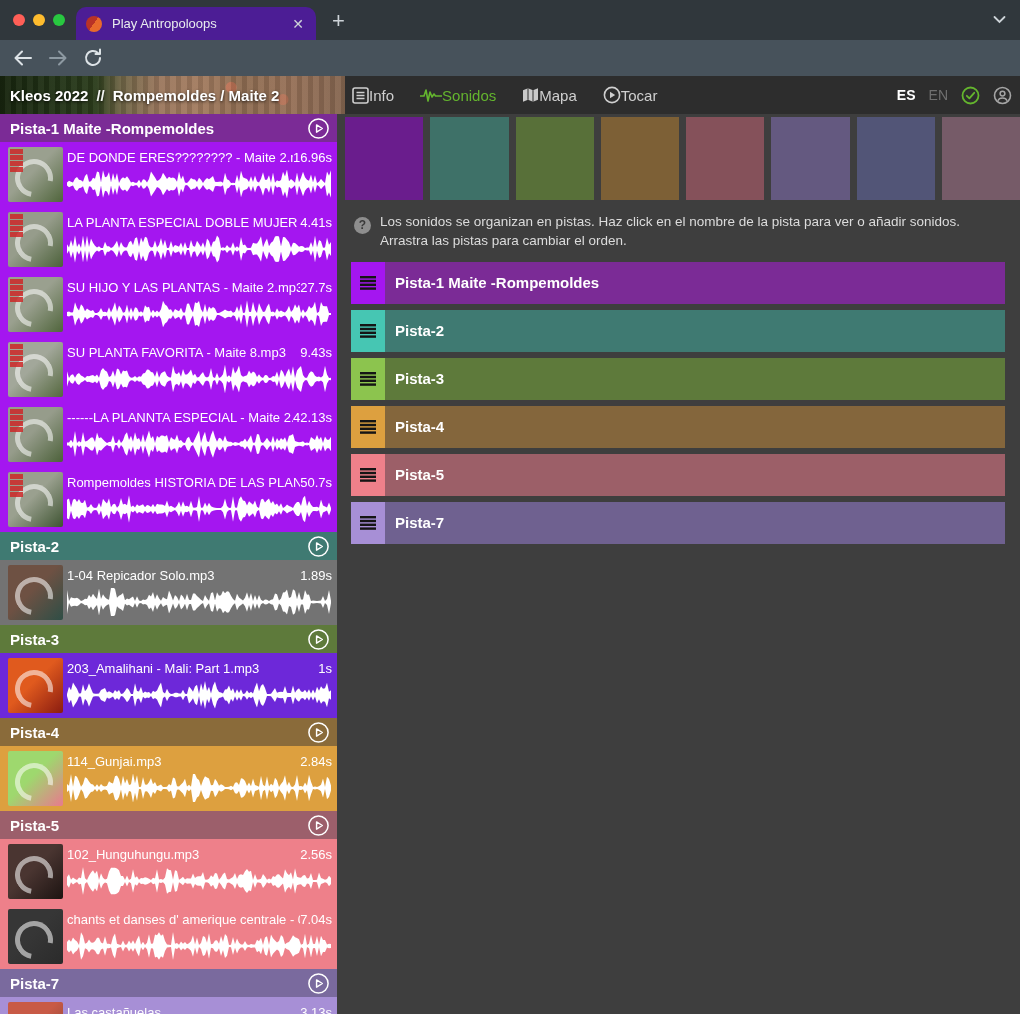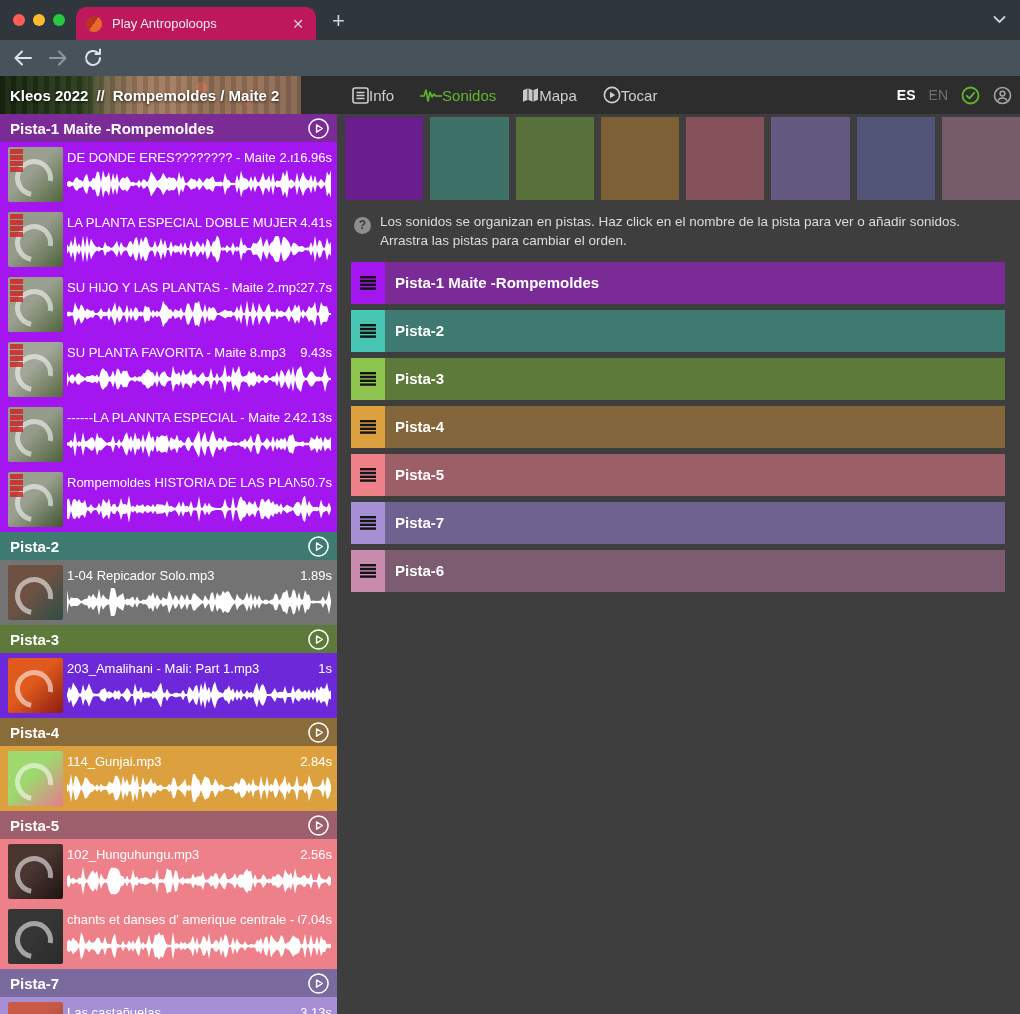--- a/index.html
+++ b/index.html
@@ -4,21 +4,21 @@
 <style>
   html,body{margin:0;padding:0;background:#3e3e3e;}
   body{width:1020px;height:1014px;position:relative;overflow:hidden;
        font-family:"Liberation Sans","DejaVu Sans",sans-serif;-webkit-font-smoothing:antialiased;}
   svg{display:block}
 
   
   .tabbar{position:absolute;top:0;left:0;right:0;height:40px;background:#30373c;}
   .lights{position:absolute;left:13px;top:14px;display:flex;gap:8px;}
   .light{width:12px;height:12px;border-radius:50%;}
-  .tab{position:absolute;left:76px;top:7px;width:240px;height:33px;background:#be185d;
+  .tab{position:absolute;left:76px;top:7px;width:240px;height:33px;background:#4c1d95;
        border-radius:10px 10px 0 0;display:flex;align-items:center;padding:8px 10px;box-sizing:border-box;}
   .favicon{width:16px;height:16px;border-radius:50%;flex:none;
        background:linear-gradient(125deg,#b93226 0 48%,#e8692b 48%);}
   .tab-title{flex:1;margin-left:10px;color:#e8ecee;font-size:13px;white-space:nowrap;overflow:hidden;}
   .tab-close{color:#cdd3d8;font-size:14px;line-height:1;padding:2px;}
   .newtab{position:absolute;left:332px;top:8px;color:#cdd3d8;font-size:22px;font-weight:400;}
   .tab-chevron{position:absolute;right:14px;top:15px;}
 
   .toolbar{position:absolute;top:40px;left:0;right:0;height:36px;background:#47525b;}
   .navbtn{position:absolute;top:7px;width:22px;height:22px;}
@@ -27,21 +27,21 @@
   .url{flex:1;font-size:13.5px;white-space:nowrap;overflow:hidden;}
   .url .host{color:#e8ecee;font-weight:bold;}
   .url .path{color:#97a1a9;}
   .pill-icons{display:flex;gap:15px;align-items:center;}
   .tb-right{position:absolute;right:10px;top:40px;height:36px;display:flex;align-items:center;gap:15px;}
   .rec{width:14px;height:14px;border-radius:50%;background:#e23b2e;box-shadow:0 0 0 2.5px rgba(196,62,52,.5);}
   .avatar{width:24px;height:24px;border-radius:50%;background:#5c6670;display:flex;align-items:center;justify-content:center;}
 
   
   .appheader{position:absolute;top:76px;left:0;right:0;height:38px;background:#2d2d2d;}
-  .bread{position:absolute;left:0;top:0;width:301px;height:38px;display:flex;align-items:center;gap:8px;
+  .bread{position:absolute;left:0;top:0;width:345px;height:38px;display:flex;align-items:center;gap:8px;
       padding-left:10px;box-sizing:border-box;color:#fff;font-size:15px;font-weight:bold;
       text-shadow:0 1px 3px rgba(0,0,0,.75);white-space:nowrap;overflow:hidden;
       background:
        repeating-linear-gradient(90deg,rgba(0,0,0,.10) 0 5px,rgba(255,255,255,.04) 5px 11px),
        radial-gradient(circle at 67% 30%,rgba(214,116,86,.6) 0 5px,transparent 6px),
        radial-gradient(circle at 82% 62%,rgba(206,118,88,.55) 0 5px,transparent 6px),
        linear-gradient(90deg,#17250e 0%,#223317 16%,#2c3d1c 28%,#6f6546 35%,#9b785e 46%,#a37c60 58%,#8f6d52 70%,#977158 84%,#856650 100%);}
   .bsep{font-weight:bold;opacity:.95;}
   .nav{position:absolute;left:352px;top:0;height:38px;display:flex;align-items:center;gap:26px;}
   .nav-item{display:flex;align-items:center;color:#cfcfcf;font-size:15px;}
@@ -538,27 +538,14 @@
             <rect width="16" height="2.4" y="0" fill="#151515"></rect>
             <rect width="16" height="2.4" y="3.8" fill="#151515"></rect>
             <rect width="16" height="2.4" y="7.6" fill="#151515"></rect>
             <rect width="16" height="2.4" y="11.4" fill="#151515"></rect>
           </svg>
     </div>
     <div class="tbody">
           <span class="tlabel">Pista-7</span>
         </div>
   </div>
-      <div class="trow" style="background: rgb(125, 92, 113);">
-    <div class="handle" style="background: rgb(200, 139, 174);">
-      <svg width="16" height="14" viewBox="0 0 16 14">
-            <rect width="16" height="2.4" y="0" fill="#151515"></rect>
-            <rect width="16" height="2.4" y="3.8" fill="#151515"></rect>
-            <rect width="16" height="2.4" y="7.6" fill="#151515"></rect>
-            <rect width="16" height="2.4" y="11.4" fill="#151515"></rect>
-          </svg>
-    </div>
-    <div class="tbody">
-          <span class="tlabel">Pista-6</span>
-        </div>
-  </div>
     </div>
 </div>
 
 </body></html>

